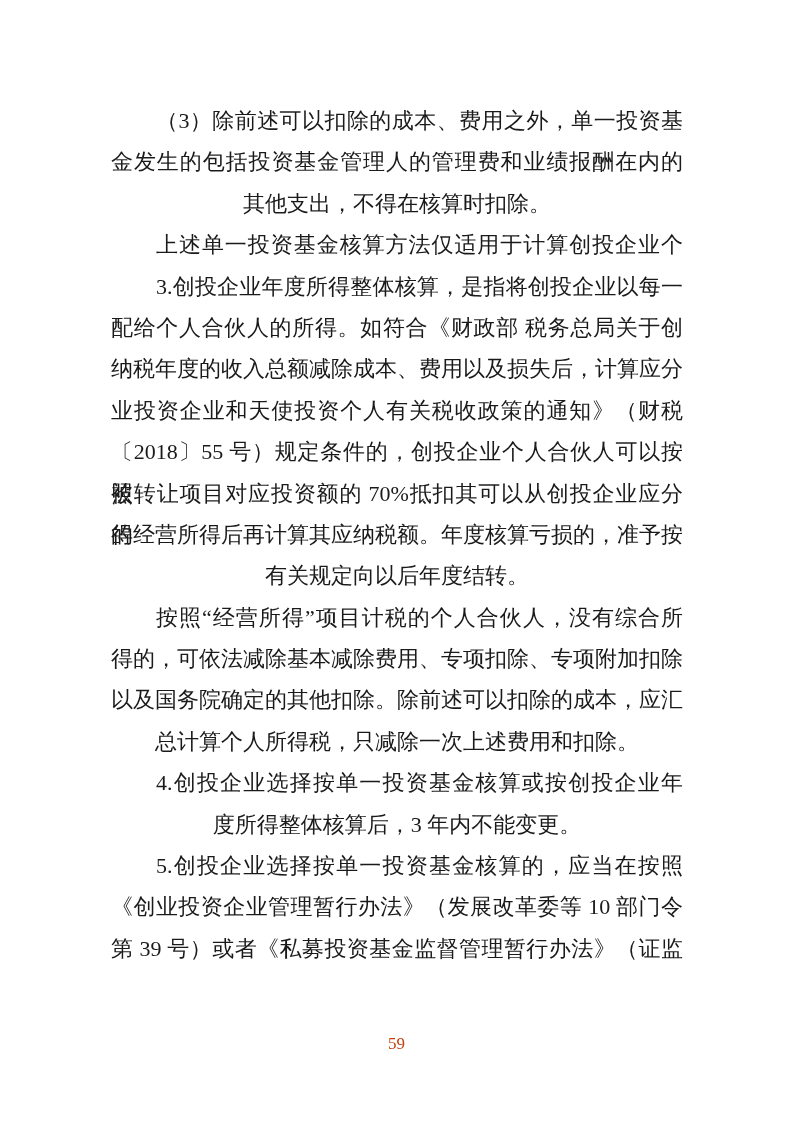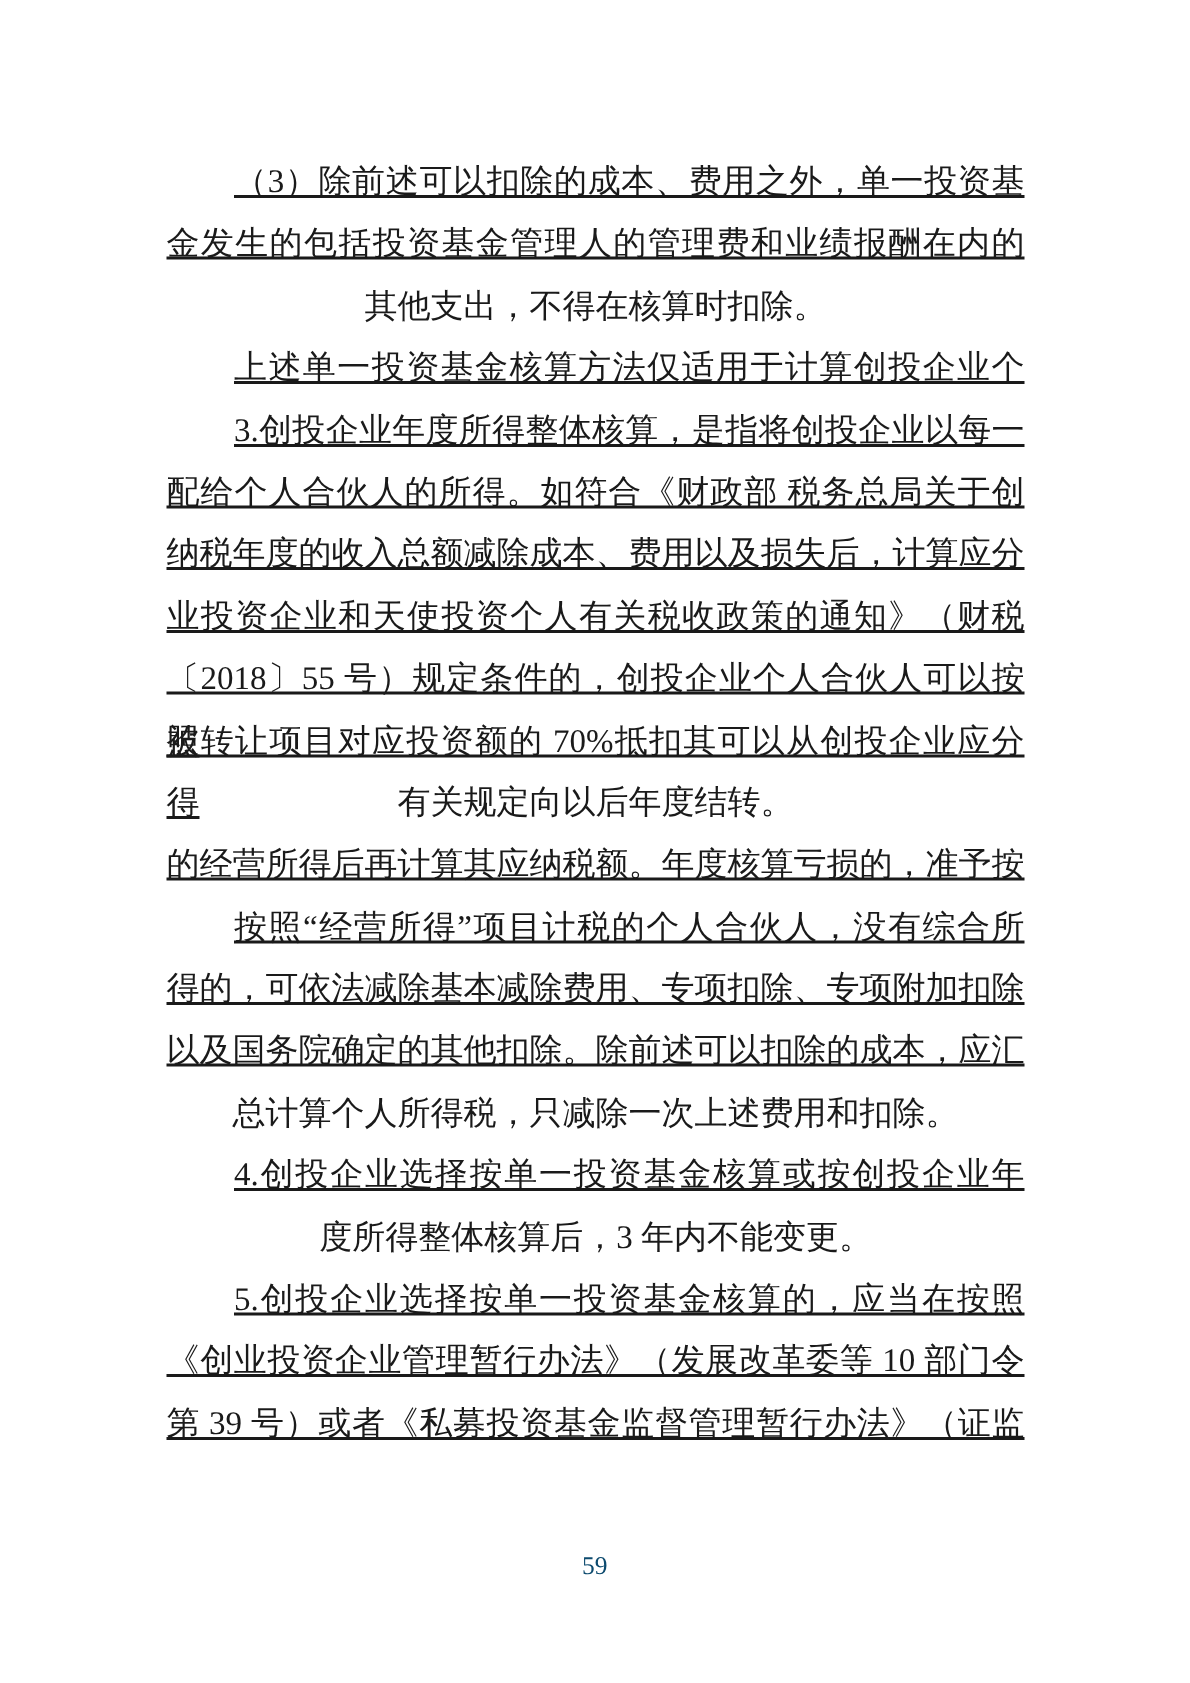--- a/index.html
+++ b/index.html
@@ -26,53 +26,52 @@
     font-size: 22px;
     line-height: 41.4px;
     height: 41.4px;
     white-space: nowrap;
     text-align: center;
   }
   .line.j {
     white-space: normal;
     text-align: justify;
     text-align-last: justify;
-    text-decoration: underline;
   }
   .line.indent {
     text-indent: 45px;
   }
   .pagenum {
     position: absolute;
     left: 0;
     top: 1034px;
     width: 100%;
     text-align: center;
     font-size: 17px;
     line-height: 20px;
-    color: #0c4a6e;
+    color: #c2410c;
   }
 </style>
 </head>
 <body>
 
 <div class="page">
   <div class="textblock">
     <div class="line j indent">（3）除前述可以扣除的成本、费用之外，单一投资基</div>
     <div class="line j">金发生的包括投资基金管理人的管理费和业绩报酬在内的</div>
     <div class="line">其他支出，不得在核算时扣除。</div>
     <div class="line j indent">上述单一投资基金核算方法仅适用于计算创投企业个</div>
     <div class="line j indent">3.创投企业年度所得整体核算，是指将创投企业以每一</div>
     <div class="line j">配给个人合伙人的所得。如符合《财政部 税务总局关于创</div>
     <div class="line j">纳税年度的收入总额减除成本、费用以及损失后，计算应分</div>
     <div class="line j">业投资企业和天使投资个人有关税收政策的通知》（财税</div>
     <div class="line j">〔2018〕55 号）规定条件的，创投企业个人合伙人可以按照</div>
     <div class="line j">被转让项目对应投资额的 70%抵扣其可以从创投企业应分得</div>
+    <div class="line j">的经营所得后再计算其应纳税额。年度核算亏损的，准予按</div>
     <div class="line">有关规定向以后年度结转。</div>
-    <div class="line j">的经营所得后再计算其应纳税额。年度核算亏损的，准予按</div>
     <div class="line j indent">按照“经营所得”项目计税的个人合伙人，没有综合所</div>
     <div class="line j">得的，可依法减除基本减除费用、专项扣除、专项附加扣除</div>
     <div class="line j">以及国务院确定的其他扣除。除前述可以扣除的成本，应汇</div>
     <div class="line">总计算个人所得税，只减除一次上述费用和扣除。</div>
     <div class="line j indent">4.创投企业选择按单一投资基金核算或按创投企业年</div>
     <div class="line">度所得整体核算后，3 年内不能变更。</div>
     <div class="line j indent">5.创投企业选择按单一投资基金核算的，应当在按照</div>
     <div class="line j">《创业投资企业管理暂行办法》（发展改革委等 10 部门令</div>
     <div class="line j">第 39 号）或者《私募投资基金监督管理暂行办法》（证监</div>
   </div>

